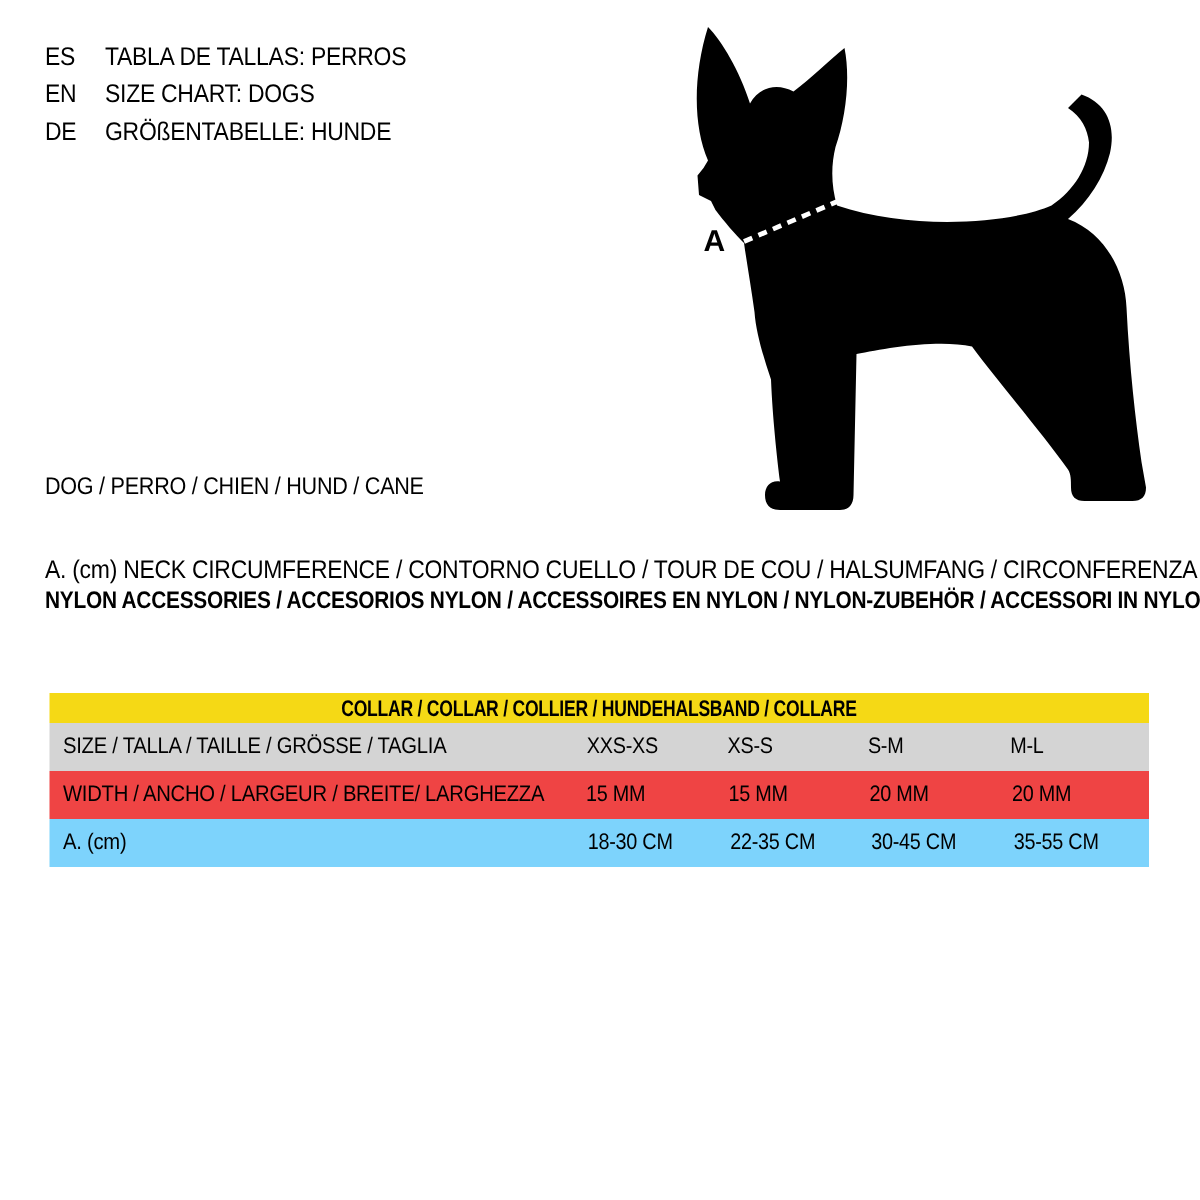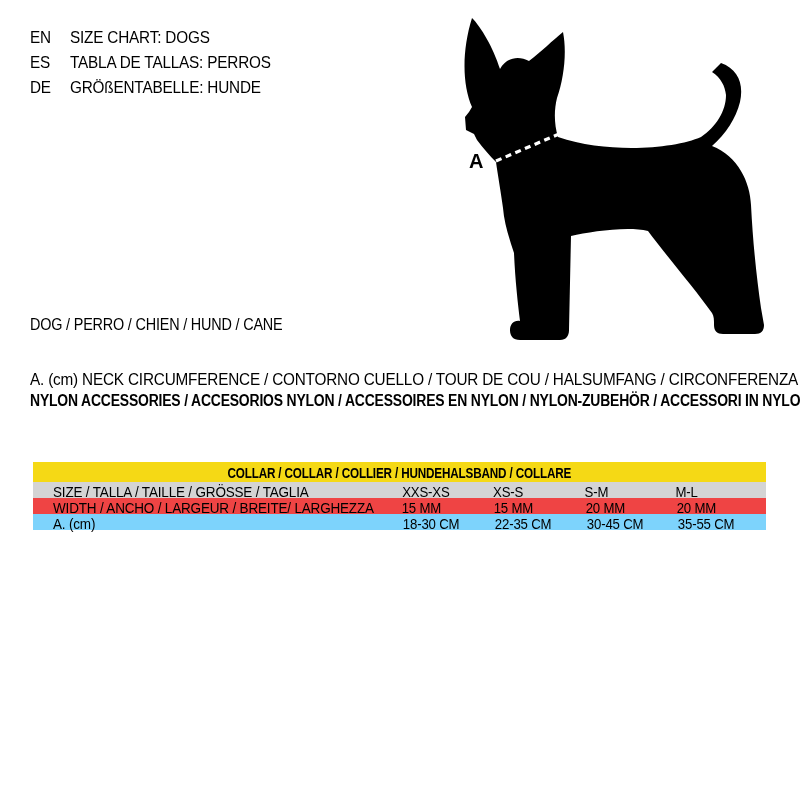--- a/index.html
+++ b/index.html
@@ -27,41 +27,41 @@
   .note-measure  { position:absolute; left:30px; top:370px; font-size:17px; }
   .note-material { position:absolute; left:30px; top:392px; font-size:16px; font-weight:bold; }
 
   .size-table { position:absolute; left:33px; top:462px; width:733px; }
   .thead {
     height:20px; background:#F5D915; display:flex; align-items:center; justify-content:center;
     font-size:15px; font-weight:bold;
   }
   .trow {
     display:grid; grid-template-columns:355px 1fr 1fr 1fr 1fr;
-    height:16px; align-items:center; font-size:15px; line-height:20px;padding-left:11px;
+    height:32px; align-items:center; font-size:15px; line-height:20px;
   }
   .trow.alt-dark  { background:#D4D4D4; }
   .trow.alt-white { background:#ef4444; }
   .trow.alt-light { background:#7dd3fc; }
   .trow .lbl { padding-left:9px; overflow:visible; }
   .trow .val { display:flex; justify-content:flex-start; align-items:center; }
 </style>
 </head>
 <body>
 
 <div class="canvas">
 
   <div class="langs">
     <div class="lang-row">
+      <span class="lang-code"><span class="cx">ES</span></span>
+      <span class="cx">TABLA DE TALLAS: PERROS</span>
+    </div>
+    <div class="lang-row">
       <span class="lang-code"><span class="cx">EN</span></span>
       <span class="cx">SIZE CHART: DOGS</span>
-    </div>
-    <div class="lang-row">
-      <span class="lang-code"><span class="cx">ES</span></span>
-      <span class="cx">TABLA DE TALLAS: PERROS</span>
     </div>
     <div class="lang-row">
       <span class="lang-code"><span class="cx">DE</span></span>
       <span class="cx">GRÖßENTABELLE: HUNDE</span>
     </div>
   </div>
 
   <div class="dog-wrap">
     <svg viewBox="0 0 340 340" aria-hidden="true">
       <path fill="#000000" d="

